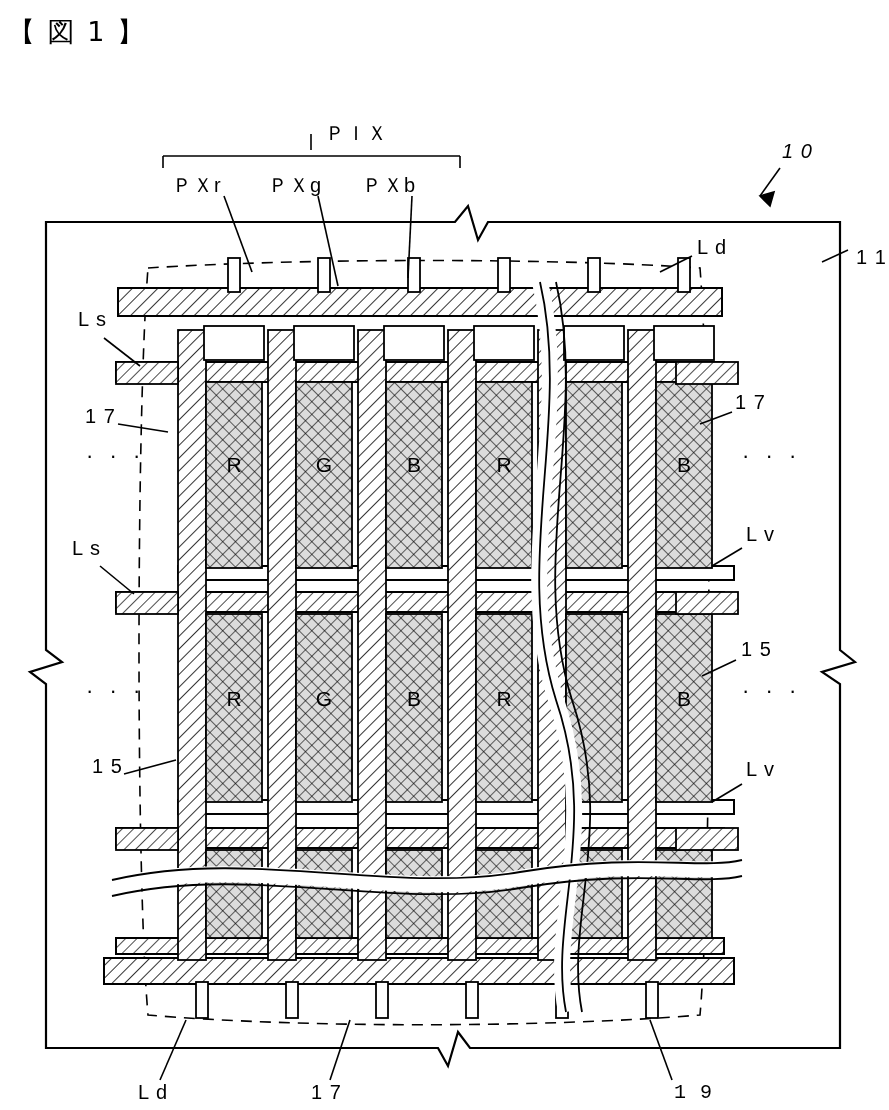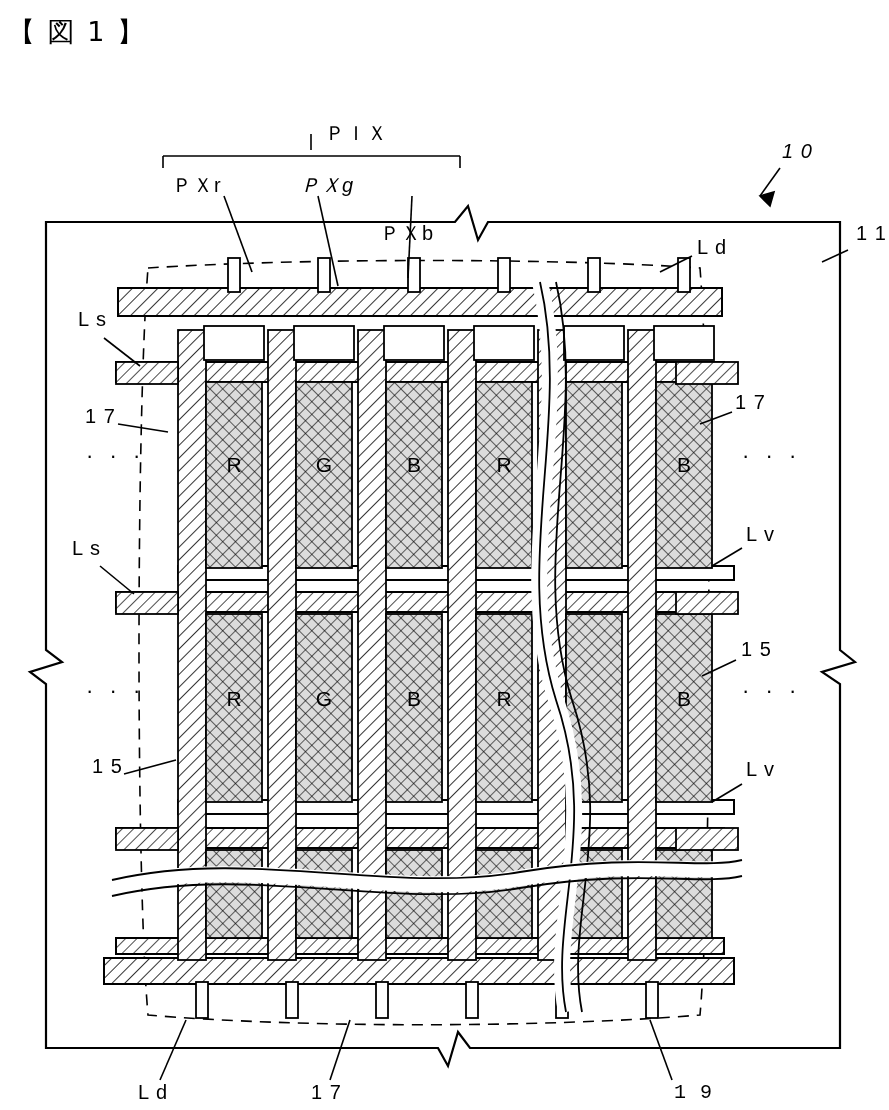--- a/index.html
+++ b/index.html
@@ -207,25 +207,25 @@
       <text class="cellLetter" x="324" y="706">G</text>
       <text class="cellLetter" x="414" y="706">B</text>
       <text class="cellLetter" x="504" y="706">R</text>
       <text class="cellLetter" x="684" y="706">B</text>
     </g>
   </svg>
 
   <div class="lbl" style="left:278px;top:120px;margin-left:47px;">ＰＩＸ</div>
 
   <div class="lbl" style="left:172px;top:172px;text-align:right;">ＰＸr</div>
-  <div class="lbl" style="left:300px;top:172px;font-style:italic;">ＰＸg</div>
-  <div class="lbl" style="left:380px;top:172px;margin-top:48px;">ＰＸb</div>
+  <div class="lbl" style="left:268px;top:172px;">ＰＸg</div>
+  <div class="lbl" style="left:362px;top:172px;">ＰＸb</div>
 
   <div class="lbl" style="left:782px;top:140px;font-style:italic;">1 0</div>
-  <div class="lbl" style="left:856px;top:222px;text-align:center;">1 1</div>
+  <div class="lbl" style="left:856px;top:246px;text-align:center;">1 1</div>
   <div class="lbl" style="left:78px;top:308px;">L s</div>
   <div class="lbl" style="left:72px;top:537px;">L s</div>
   <div class="lbl" style="left:697px;top:236px;">L d</div>
   <div class="lbl" style="left:138px;top:1081px;">L d</div>
   <div class="lbl" style="left:746px;top:523px;">L v</div>
   <div class="lbl" style="left:746px;top:758px;">L v</div>
   <div class="lbl" style="left:85px;top:405px;">1 7</div>
   <div class="lbl" style="left:735px;top:391px;">1 7</div>
   <div class="lbl" style="left:311px;top:1081px;">1 7</div>
   <div class="lbl" style="left:741px;top:638px;">1 5</div>

